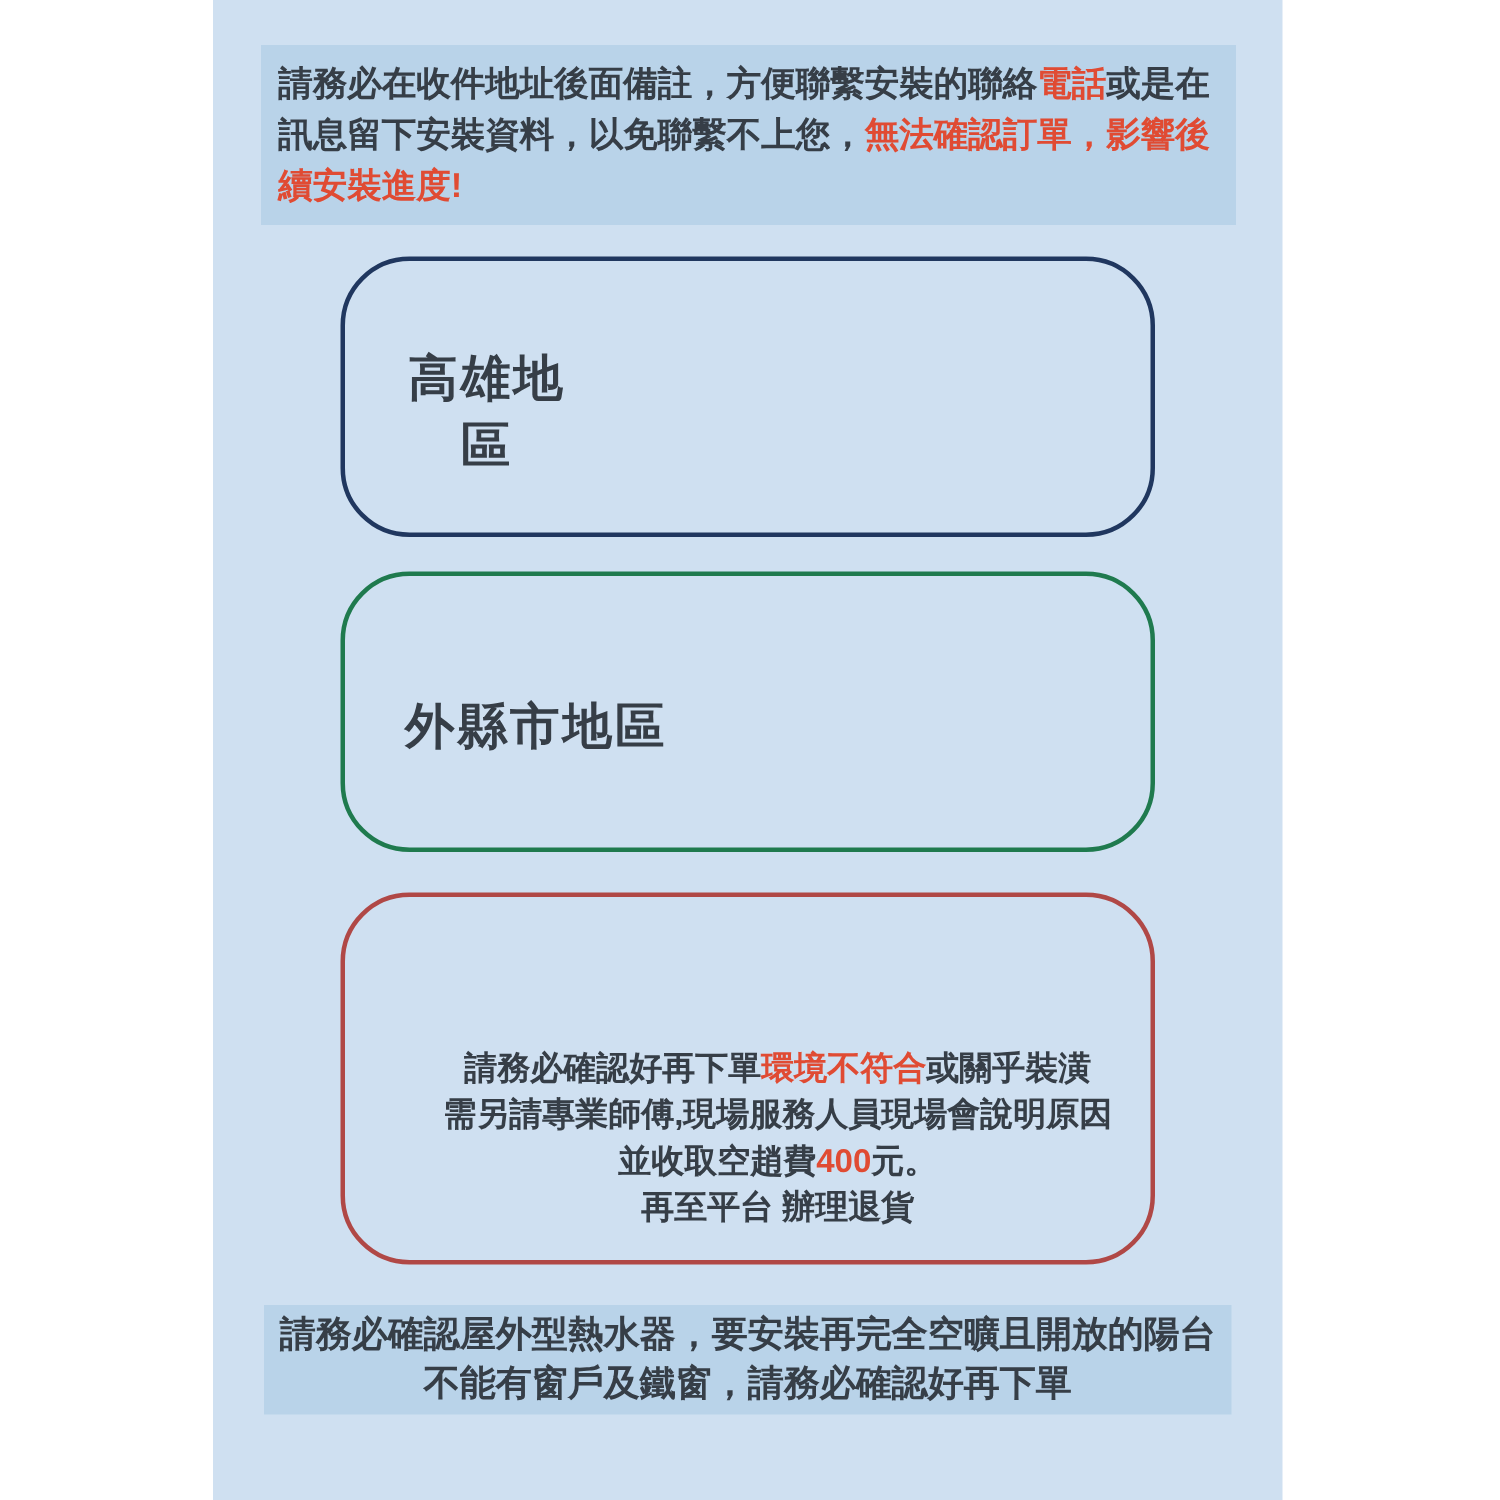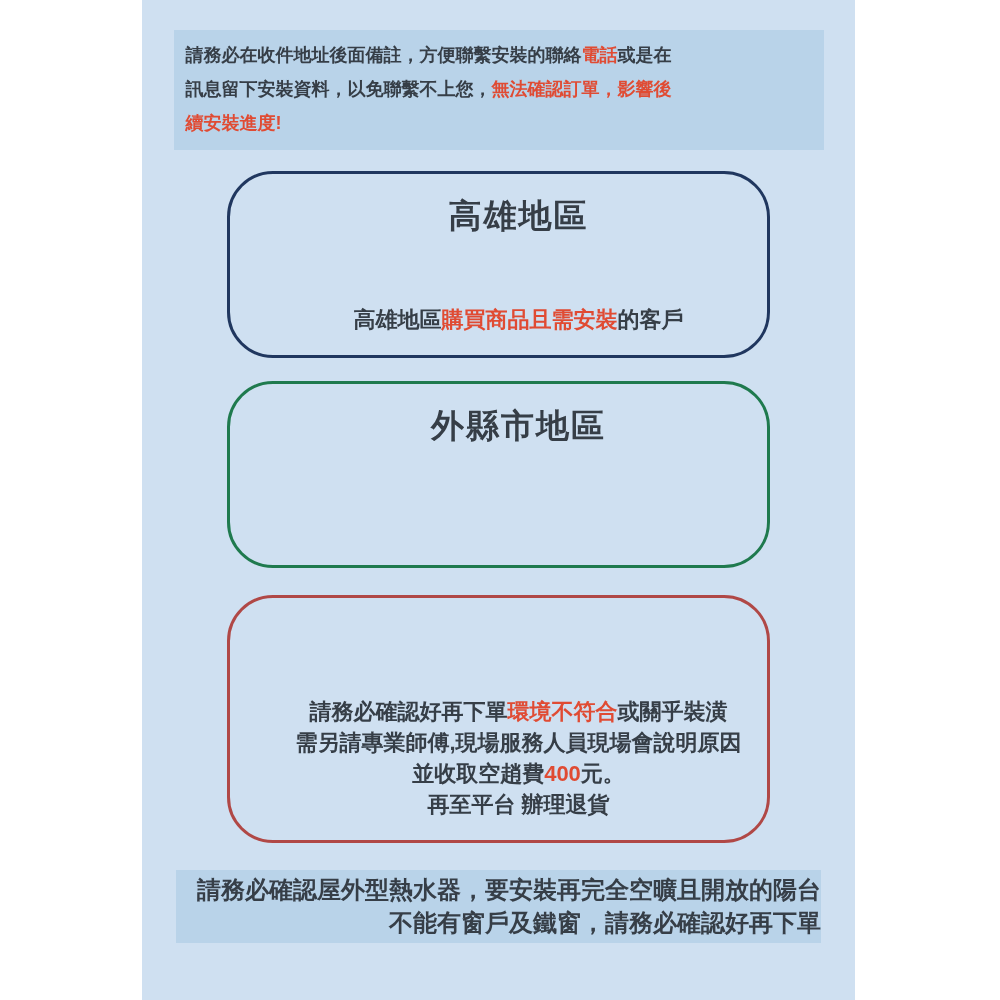--- a/index.html
+++ b/index.html
@@ -28,40 +28,40 @@
   }
   .notice {
     background: var(--notice-bg);
     color: var(--text-dark);
     font-weight: 700;
   }
   .notice-top {
     width: 650px;
     margin: 30px auto 0 auto;
     padding: 8px 12px 10px 12px;
-    font-size: 18px;
+    font-size: 23px;
     line-height: 34px;
     text-align: left;
   }
   .notice-bottom {
     width: 645px;
     margin: 27px auto 0 auto;
     height: 73px;
     padding: 3px 0 4px 0;
     font-size: 24px;
     line-height: 33px;
-    text-align: right;
+    text-align: center;
   }
   .card {
     width: 543px;
     margin: 0 auto;
     border: 3px solid;
     border-radius: 46px;
     display: flex;
-    flex-direction: column;
+    flex-direction: row;
     align-items: center;
     text-align: center;
     color: var(--text-dark);
     font-weight: 700;
     background: transparent;
     padding-left: 40px;
   }
   .card-1 { margin-top: 21px; height: 187px; border-color: var(--card1-border); }
   .card-2 { margin-top: 23px; height: 187px; border-color: var(--card2-border); }
   .card-3 { margin-top: 27px; height: 248px; border-color: var(--card3-border); }
@@ -94,23 +94,20 @@
       <span class="dark">訊息留下安裝資料，以免聯繫不上您，</span><span class="red">無法確認訂單，影響後</span>
     </div>
     <div class="line">
       <span class="red">續安裝進度!</span>
     </div>
   </div>
 
   <div class="card card-1">
     <div class="card-title">高雄地區</div>
     <div class="card-body">
-      <div class="line">
-        <span class="dark">高雄地區</span><span class="red">購買商品且需安裝</span><span class="dark">的客戶</span>
-      </div>
     </div>
   </div>
 
   <div class="card card-2">
     <div class="card-title">外縣市地區</div>
   </div>
 
   <div class="card card-3">
     <div class="card-body">
       <div class="line">

